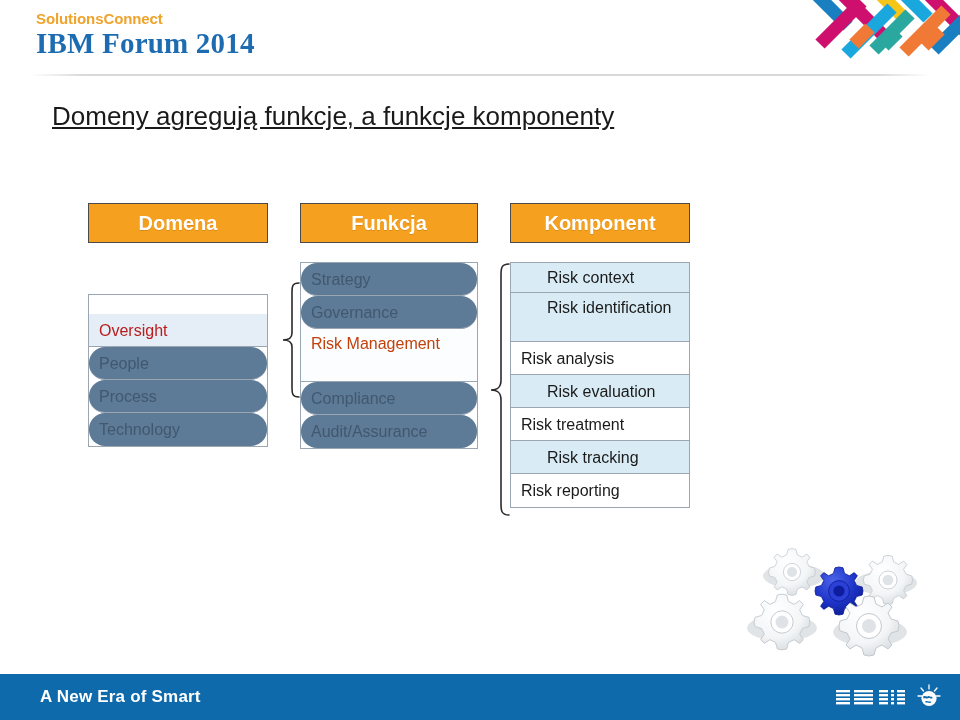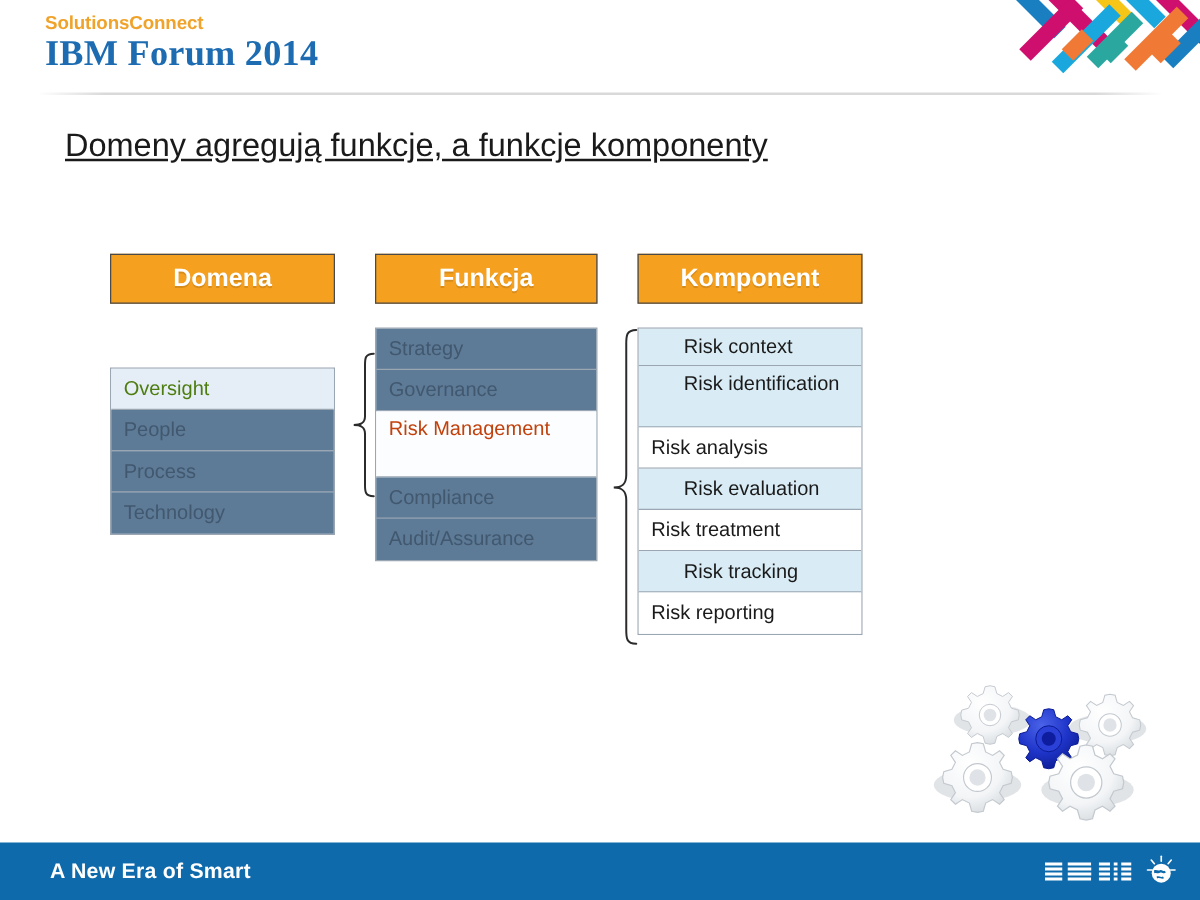--- a/index.html
+++ b/index.html
@@ -107,24 +107,26 @@
     padding: 6px 10px 6px 10px;
     border-bottom: 1px solid #9aa6b2;
     display: flex;
     align-items: center;
   }
   .row:last-child { border-bottom: none; }
 
   .row.dark {
     background: #5d7a96;
     color: #41586f;
+    border-radius: 16px;
   }
   .row.lit {
     background: #e5eef6;
-    color: #4d7c0f;
+    color: #b91c1c;
+    margin-top: 19px;
   }
   .row.white {
     background: #fbfdfe;
     color: #c2410c;
   }
   .row.tint {
     background: #d9ecf5;
     color: #1a1a1a;
     padding-left: 36px;
   }

